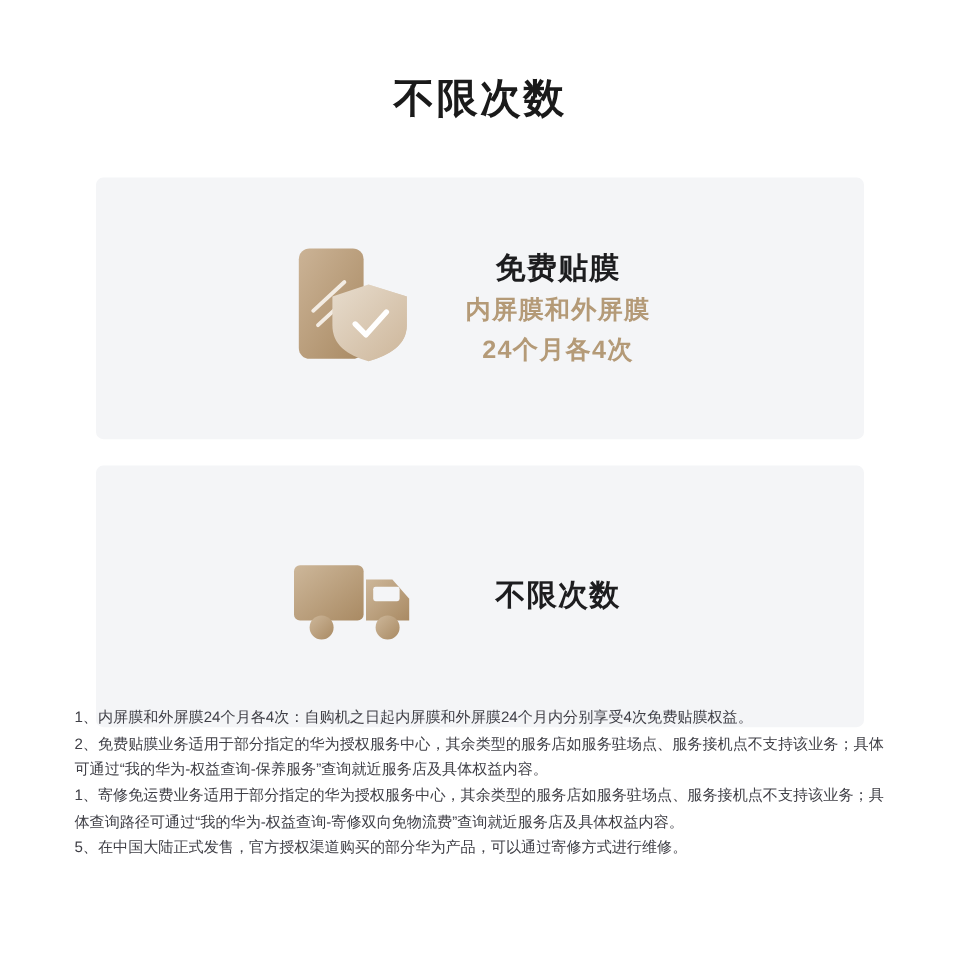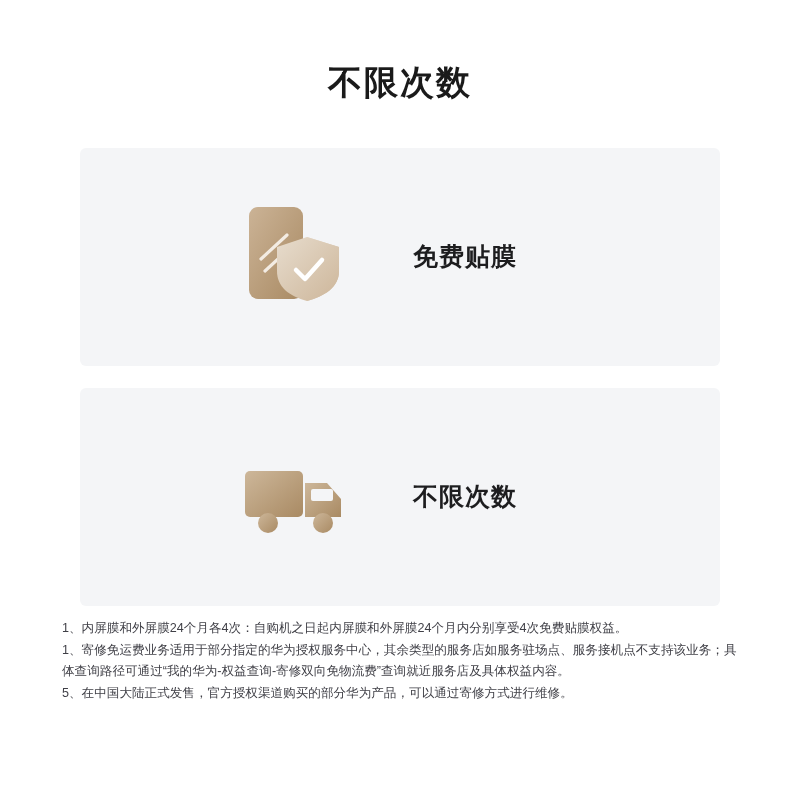--- a/index.html
+++ b/index.html
@@ -81,21 +81,21 @@
     font-size: 21px;
     font-weight: bold;
     color: #b49a77;
     line-height: 1.55;
     letter-spacing: 1px;
   }
   .notes {
     position: absolute;
     left: 62px;
     right: 52px;
-    top: 618px;
+    top: 588px;
     font-size: 12.6px;
     line-height: 1.72;
     color: #3f3f46;
   }
   .note-line {
     white-space: normal;
   }
 </style>
 </head>
 <body>
@@ -125,20 +125,22 @@
               <line x1="26" y1="62" x2="52" y2="38"></line>
               <line x1="30" y1="74" x2="56" y2="50"></line>
             </g>
             <path d="M72 40 L104 50 L104 74 C104 90 90 99 72 104 C72 104 72 104 72 104 Z" fill="url(#gradShield)"></path>
             <path d="M72 40 L104 50 L104 74 C104 90 90 99 72 104 C54 99 42 90 42 74 L42 50 Z" fill="url(#gradShield)"></path>
             <path d="M61 73 L70 82 L87 63" fill="none" stroke="#ffffff" stroke-width="4.5" stroke-linecap="round" stroke-linejoin="round"></path>
           </svg>
         </div>
         <div class="card-text">
           <div class="card-title">免费贴膜</div>
+          <div class="card-sub">内屏膜和外屏膜</div>
+          <div class="card-sub">24个月各4次</div>
         </div>
       </div>
     </div>
 
     <div class="card">
       <div class="card-inner">
         <div class="icon-wrap">
           <svg width="120" height="120" viewBox="0 0 120 120" aria-hidden="true">
             <defs>
               <linearGradient id="gradTruck" x1="0" y1="0" x2="1" y2="1">
@@ -156,17 +158,18 @@
         <div class="card-text">
           <div class="card-title">不限次数</div>
         </div>
       </div>
     </div>
 
   </div>
 
   <div class="notes">
     <div class="note-line">1、内屏膜和外屏膜24个月各4次：自购机之日起内屏膜和外屏膜24个月内分别享受4次免费贴膜权益。</div>
+    <div class="note-line">2、免费贴膜业务适用于部分指定的华为授权服务中心，其余类型的服务店如服务驻场点、服务接机点不支持该业务；具体可通过“我的华为-权益查询-保养服务”查询就近服务店及具体权益内容。</div>
     <div class="note-line">1、寄修免运费业务适用于部分指定的华为授权服务中心，其余类型的服务店如服务驻场点、服务接机点不支持该业务；具体查询路径可通过“我的华为-权益查询-寄修双向免物流费”查询就近服务店及具体权益内容。</div>
     <div class="note-line">5、在中国大陆正式发售，官方授权渠道购买的部分华为产品，可以通过寄修方式进行维修。</div>
   </div>
 
 </div>
 
 </body></html>

